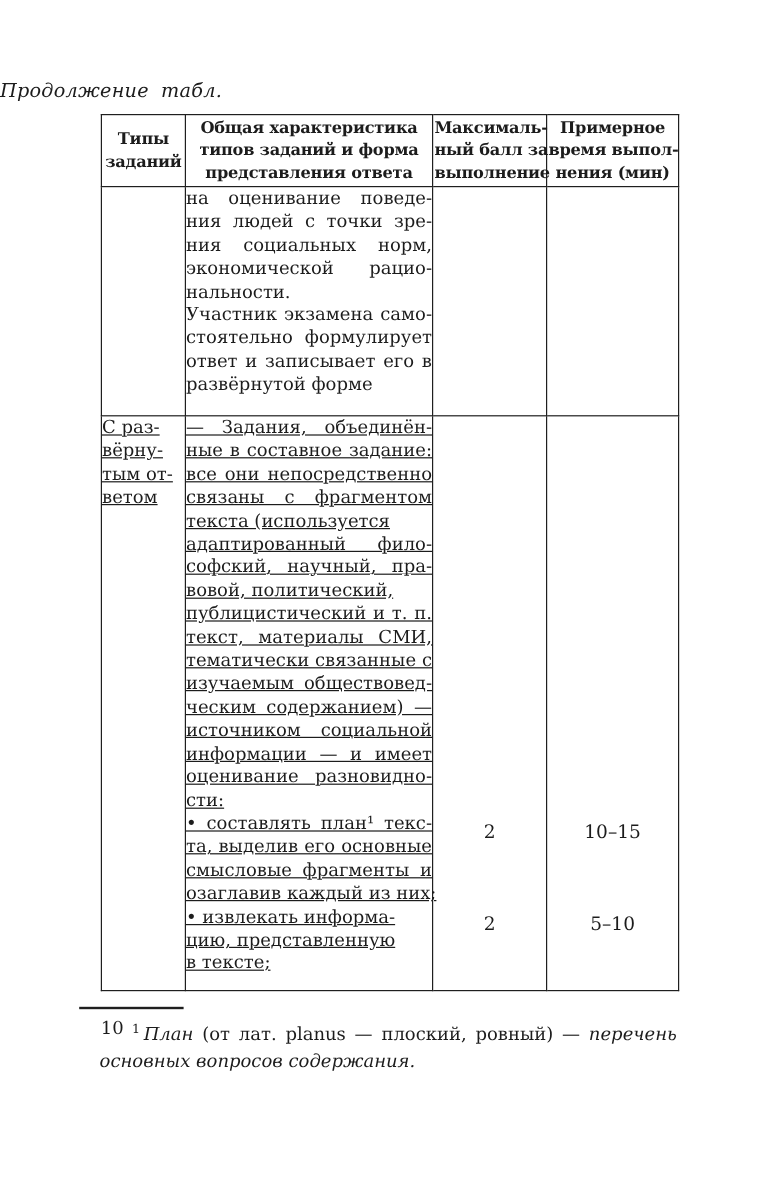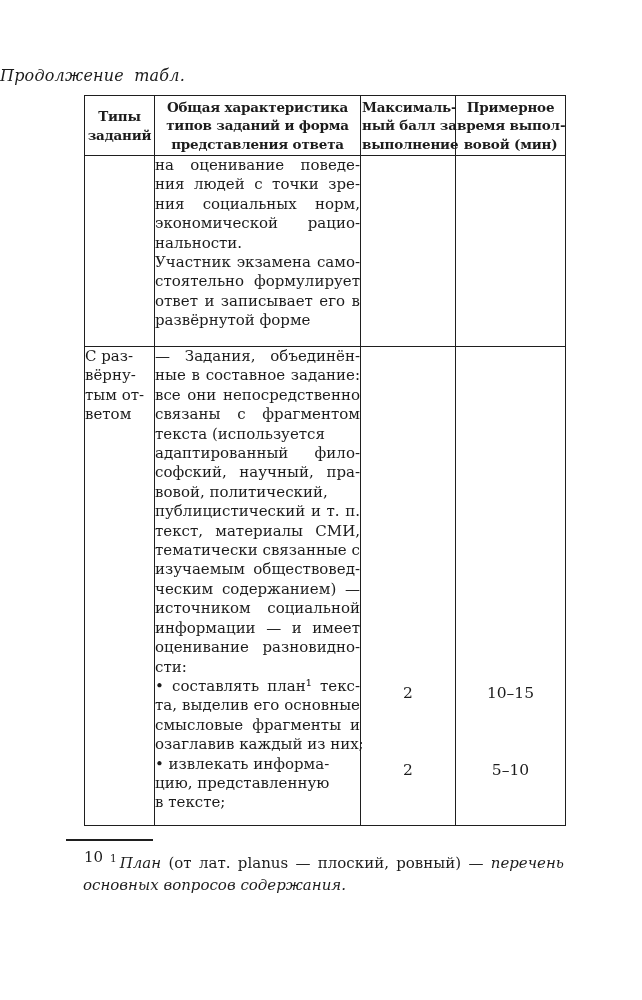--- a/index.html
+++ b/index.html
@@ -19,21 +19,21 @@
     border:1.5px solid #1f1f1f;vertical-align:top;padding:0;
   }
   table.main th{
     height:57px;vertical-align:middle;font-weight:bold;
     font-size:13.5px;line-height:18.5px;letter-spacing:-0.2px;padding:1px 1px;
   }
   td.type-cell{padding:8px 2px 0 8px;font-size:15px;line-height:19.4px;}
   td.desc-cell{padding:7px 6px 0 8px;font-size:15px;line-height:19.4px;margin-left:32px;}
   td.num-cell{position:relative;font-size:15.5px;}
   td.row1{height:190px;}
-  td.row2{height:478px;}
+  td.row2{height:478px;text-decoration:underline;}
   .ln{white-space:nowrap;text-align:justify;text-align-last:justify;}
   .ln.nj{text-align:right;text-align-last:left;}
   .plain .ln{text-align:left;text-align-last:left;}
   .center .ln{text-align:center;text-align-last:center;}
   .num-cell .v{position:absolute;left:0;width:100%;text-align:center;line-height:19.4px;}
   .num-cell .v1{top:337px;}
   .num-cell .v2{top:414px;}
   .fn-rule{position:absolute;left:66px;top:839px;width:87px;height:1.5px;background:#1f1f1f;}
   .footnote{
     position:absolute;left:83px;top:848px;width:481px;
@@ -68,21 +68,21 @@
           <div class="ln">представления ответа</div>
         </th>
     <th class="center">
           <div class="ln">Максималь-</div>
           <div class="ln">ный балл за</div>
           <div class="ln">выполнение</div>
         </th>
     <th class="center">
           <div class="ln">Примерное</div>
           <div class="ln">время выпол-</div>
-          <div class="ln">вовой (мин)</div>
+          <div class="ln">нения (мин)</div>
         </th>
   </tr>
   <tr>
     <td class="type-cell row1"></td>
     <td class="desc-cell row1">
           <div class="ln">на оценивание поведе-</div>
           <div class="ln">ния людей с точки зре-</div>
           <div class="ln">ния социальных норм,</div>
           <div class="ln">экономической рацио-</div>
           <div class="ln nj">нальности.</div>

